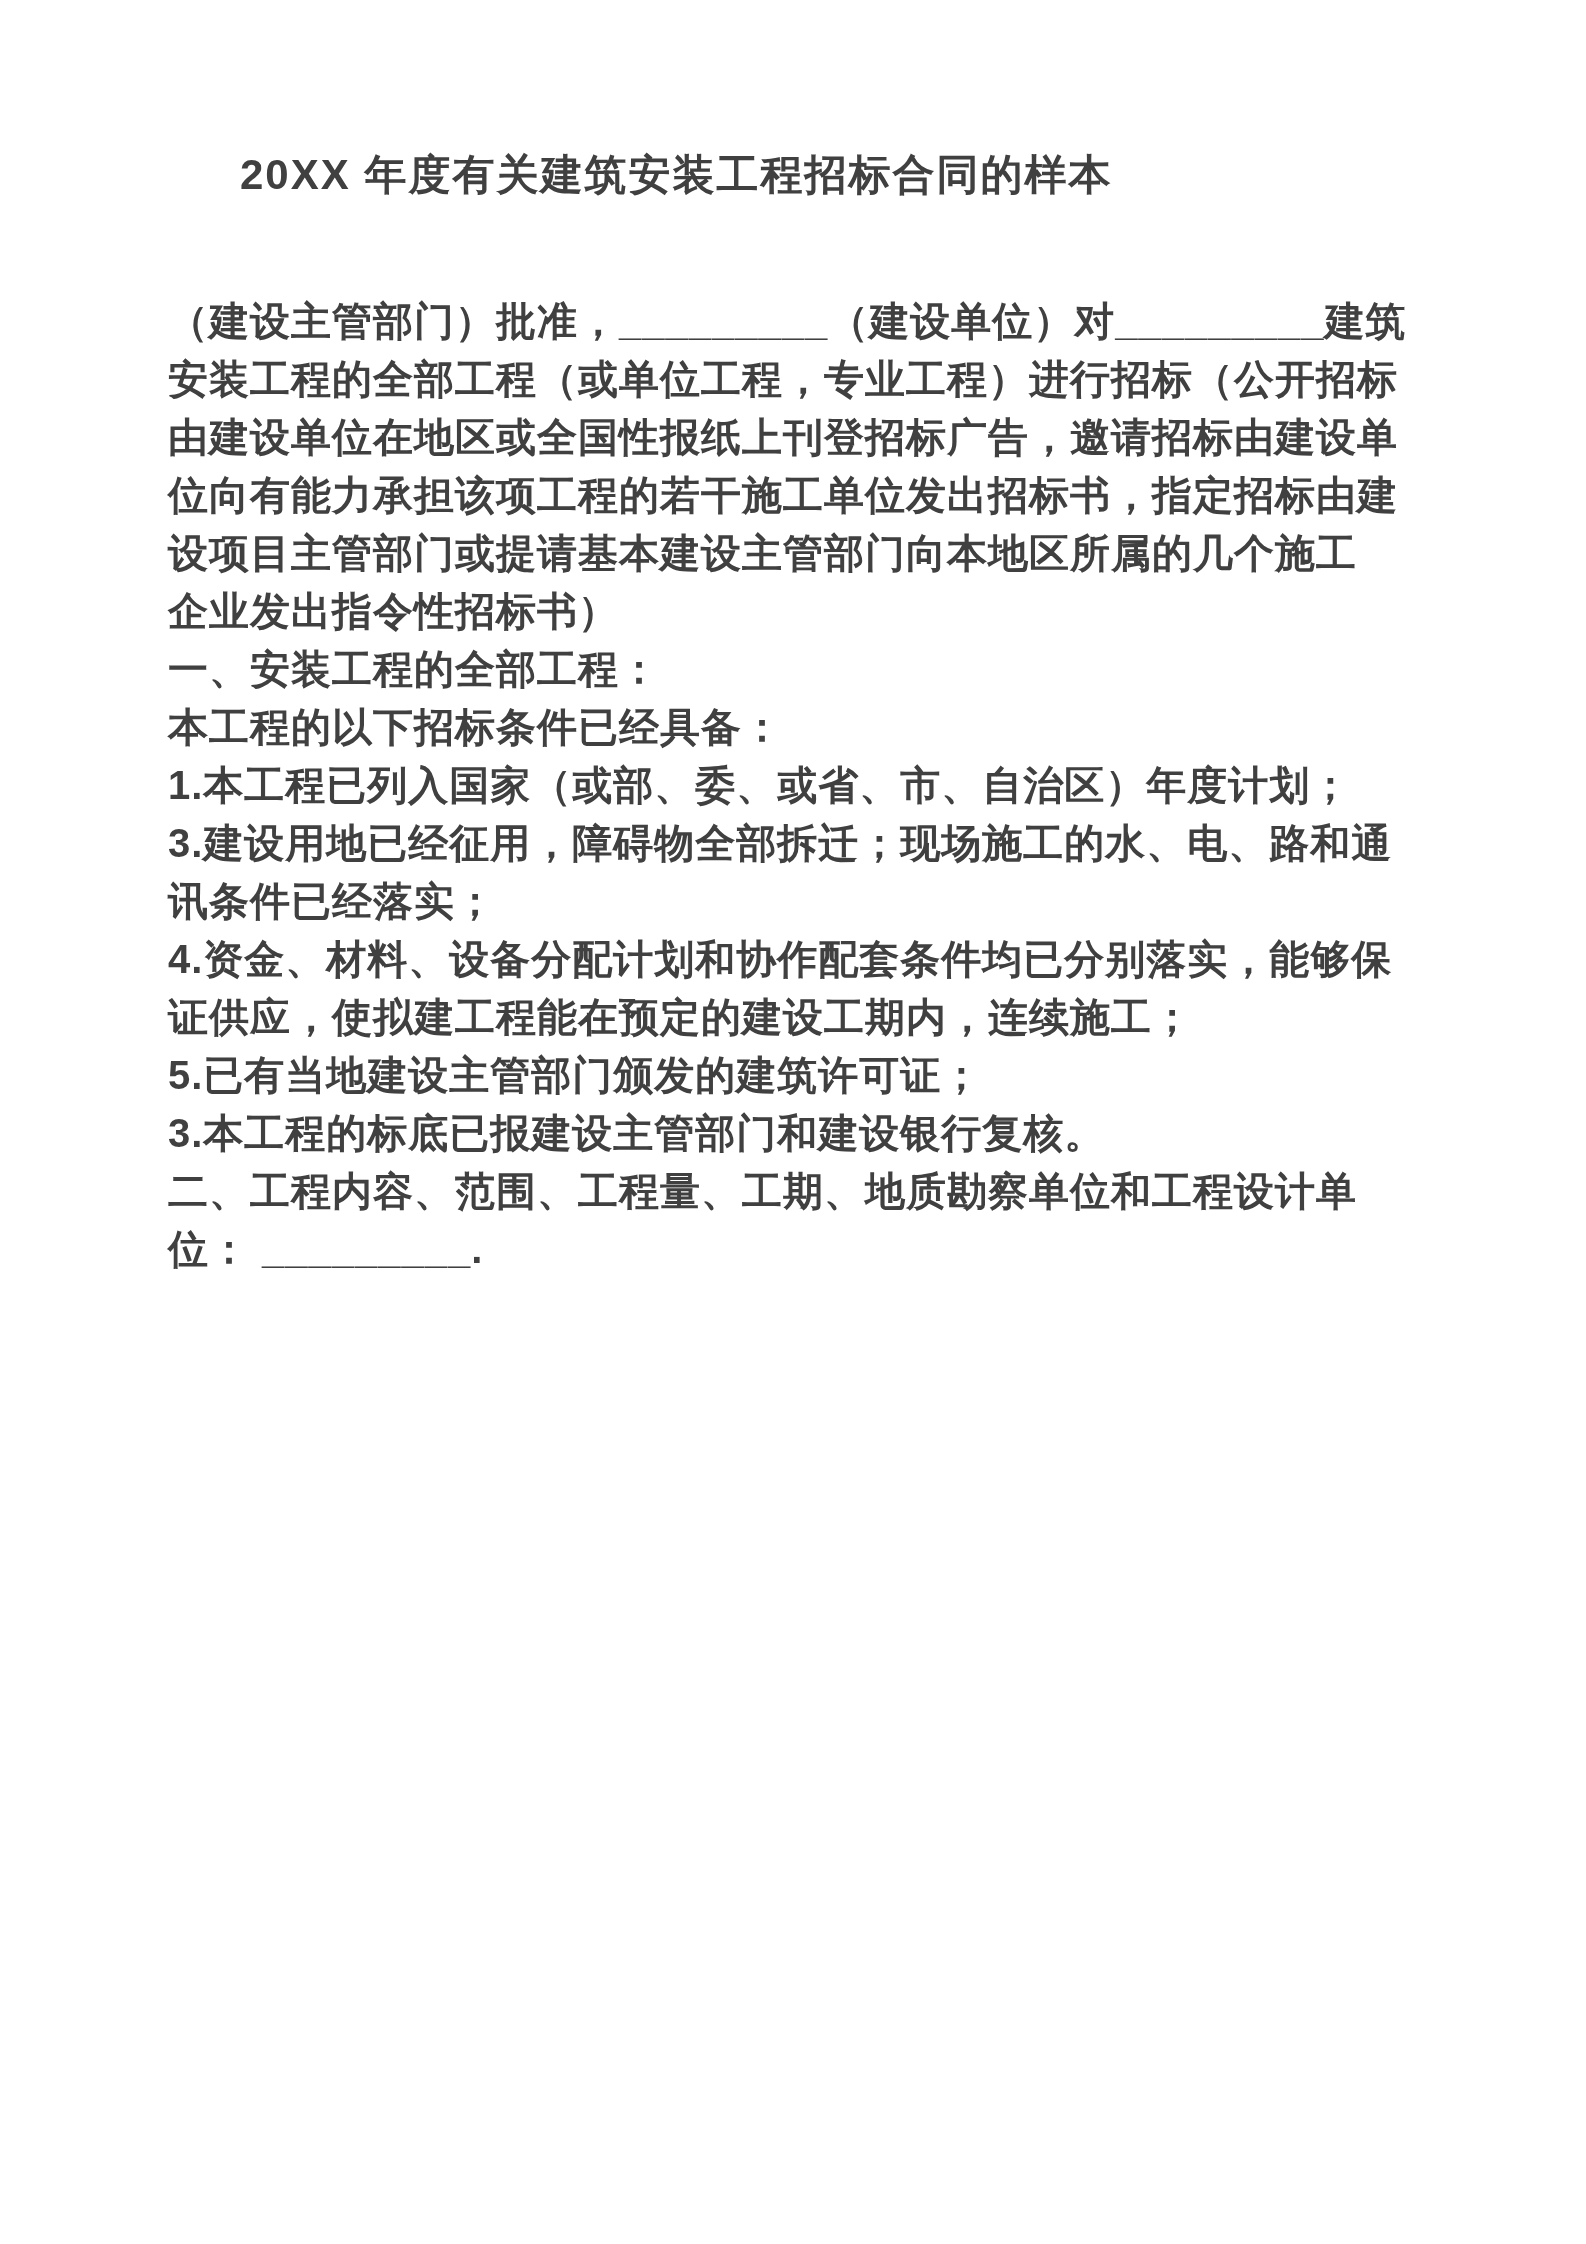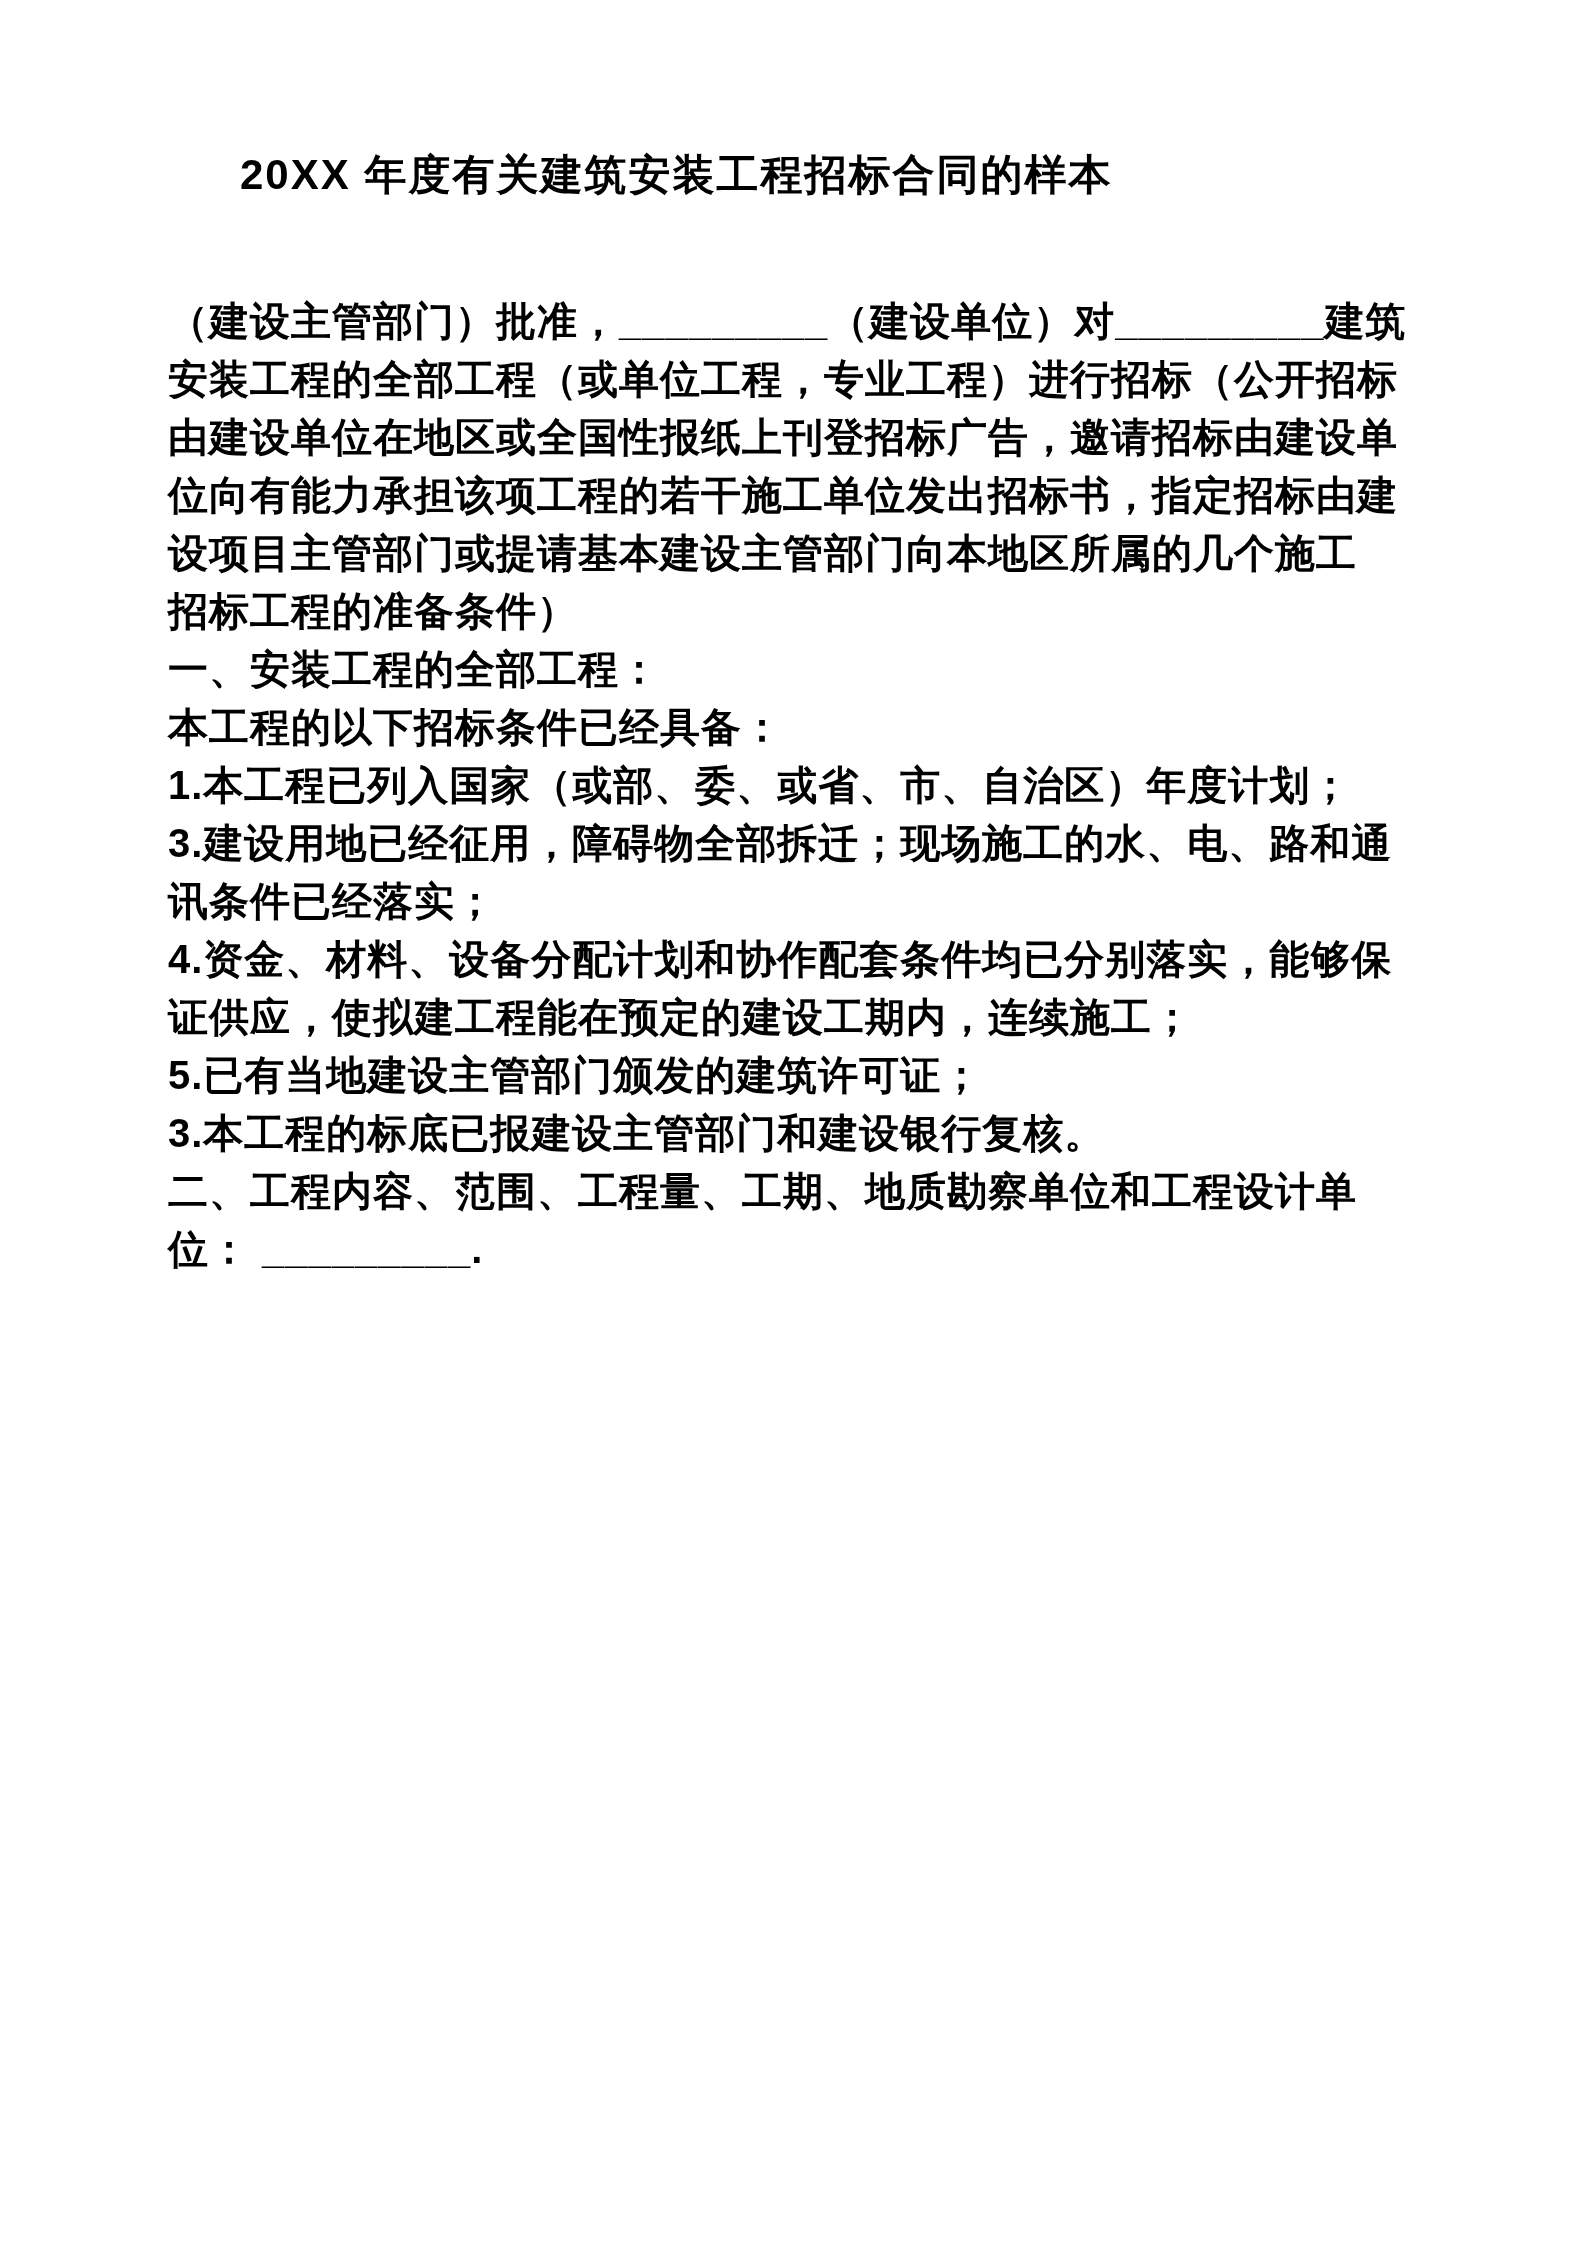--- a/index.html
+++ b/index.html
@@ -7,21 +7,21 @@
     margin: 0;
     padding: 0;
     background: #ffffff;
   }
   .page {
     position: relative;
     width: 1586px;
     height: 2244px;
     margin: 0 auto;
     background: #ffffff;
-    color: #000000;
+    color: #404040;
     font-family: "Liberation Sans", "DejaVu Sans", sans-serif;
     font-weight: 700;
     overflow: hidden;
     padding-top: 150px;
   }
   .doc-title {
     margin: 0 0 0 240px;
     font-size: 42px;
     line-height: 1.2;
     letter-spacing: 2px;
@@ -42,21 +42,21 @@
 <body>
 
 <div class="page">
   <h1 class="doc-title">20XX 年度有关建筑安装工程招标合同的样本</h1>
   <div class="doc-body">
     <div class="doc-line">（建设主管部门）批准，_________（建设单位）对_________建筑</div>
     <div class="doc-line">安装工程的全部工程（或单位工程，专业工程）进行招标（公开招标</div>
     <div class="doc-line">由建设单位在地区或全国性报纸上刊登招标广告，邀请招标由建设单</div>
     <div class="doc-line">位向有能力承担该项工程的若干施工单位发出招标书，指定招标由建</div>
     <div class="doc-line">设项目主管部门或提请基本建设主管部门向本地区所属的几个施工</div>
-    <div class="doc-line">招标工程的准备条件）</div>
+    <div class="doc-line">企业发出指令性招标书）</div>
     <div class="doc-line">一、安装工程的全部工程：</div>
     <div class="doc-line">本工程的以下招标条件已经具备：</div>
     <div class="doc-line">1.本工程已列入国家（或部、委、或省、市、自治区）年度计划；</div>
     <div class="doc-line">3.建设用地已经征用，障碍物全部拆迁；现场施工的水、电、路和通</div>
     <div class="doc-line">讯条件已经落实；</div>
     <div class="doc-line">4.资金、材料、设备分配计划和协作配套条件均已分别落实，能够保</div>
     <div class="doc-line">证供应，使拟建工程能在预定的建设工期内，连续施工；</div>
     <div class="doc-line">5.已有当地建设主管部门颁发的建筑许可证；</div>
     <div class="doc-line">3.本工程的标底已报建设主管部门和建设银行复核。</div>
     <div class="doc-line">二、工程内容、范围、工程量、工期、地质勘察单位和工程设计单</div>

